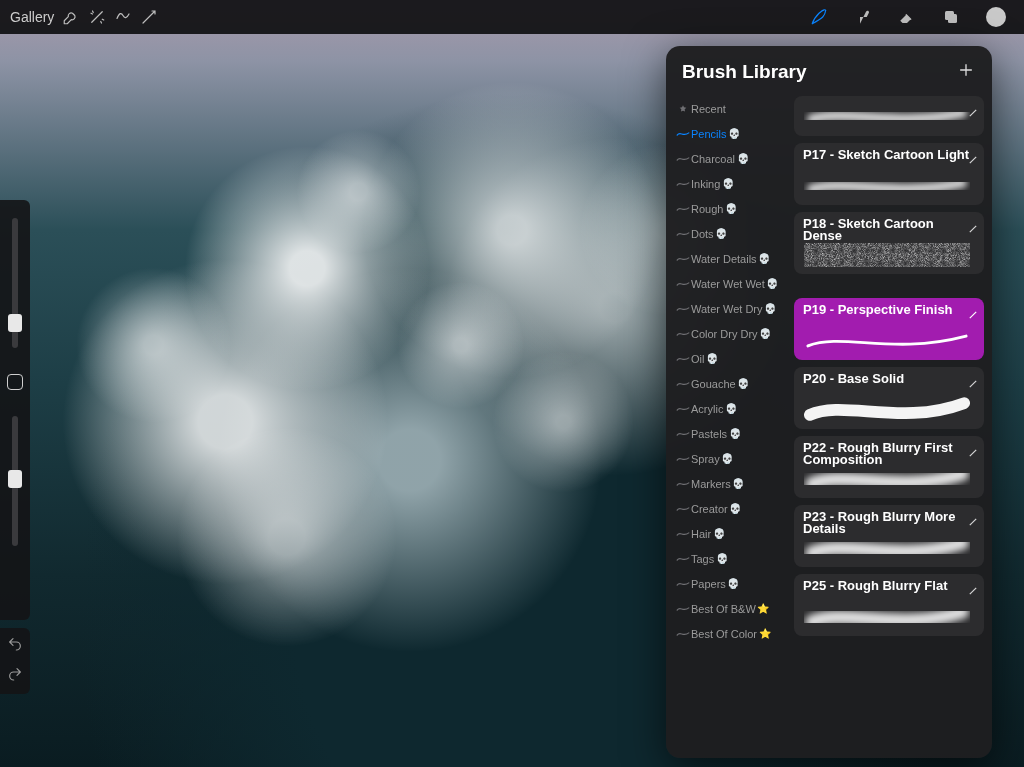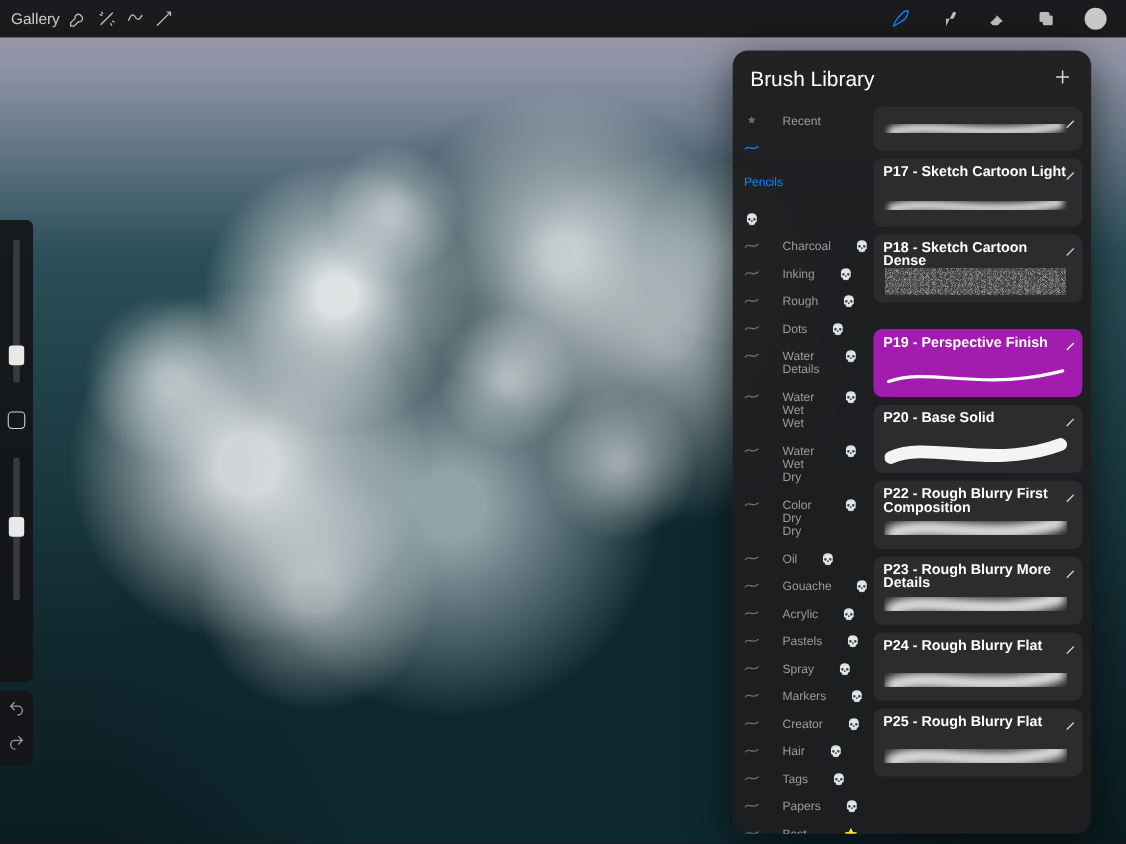--- a/index.html
+++ b/index.html
@@ -39,30 +39,30 @@
   .track.t1{height:130px;}
   .track.t2{height:130px;}
   .thumb{position:absolute;left:-4px;width:14px;height:18px;border-radius:3px;background:#e8e8e8;}
   .sq{width:14px;height:14px;border:1.5px solid #cfcfcf;border-radius:4px;margin:8px 0;}
   .undo-redo{position:absolute;left:0;top:628px;width:30px;background:rgba(20,20,22,.9);border-radius:0 6px 6px 0;display:flex;flex-direction:column;align-items:center;padding:8px 0;gap:10px;}
   .undo-redo svg{width:16px;height:16px;stroke:#9a9a9a;fill:none;stroke-width:1.8;stroke-linecap:round;stroke-linejoin:round;}
   
   .panel{position:absolute;right:32px;top:46px;width:326px;height:712px;background:rgba(30,30,32,.97);border-radius:14px;box-shadow:0 10px 40px rgba(0,0,0,.6);overflow:hidden;display:flex;flex-direction:column;}
   .panel::before{content:"";position:absolute;top:-8px;right:150px;width:0;height:0;border-left:8px solid transparent;border-right:8px solid transparent;border-bottom:8px solid rgba(30,30,32,.97);}
   .ph{display:flex;align-items:center;padding:14px 16px 10px 16px;}
-  .ph h1{margin:0;font-size:19px;font-weight:400;color:#fff;}
+  .ph h1{margin:0;font-size:19px;font-weight:700;color:#fff;}
   .plus{margin-left:auto;color:#ddd;}
   .plus svg{width:20px;height:20px;stroke:currentColor;fill:none;stroke-width:1.6;}
   .body{flex:1;display:flex;overflow:hidden;}
   .cats{width:122px;overflow-y:auto;padding:2px 0 6px 0;}
   .cats::-webkit-scrollbar{width:0;}
-  .cat{display:flex;gap:21px;padding:6.5px 8px 6.5px 10px;font-size:11px;color:#9b9b9b;cursor:pointer;}
+  .cat{display:flex;align-items:center;gap:1px;padding:6.5px 8px 6.5px 10px;font-size:11px;color:#9b9b9b;cursor:pointer;}
   .cat .ci{width:14px;height:10px;display:flex;align-items:center;justify-content:center;flex-shrink:0;}
   .cat .ci svg{width:14px;height:10px;}
-  .cat.sel{color:#0a84ff;flex-direction:column;}
+  .cat.sel{color:#0a84ff;}
   .cat .badge{font-size:10px;margin-left:1px;}
   .brushes{flex:1;overflow-y:auto;padding:0 8px 8px 6px;}
   .brushes::-webkit-scrollbar{width:0;}
   .bcard{position:relative;background:#2c2c2e;border-radius:8px;margin-bottom:7px;height:56px;padding:6px 9px 0 9px;cursor:pointer;}
   .bcard.first{height:34px;margin-top:2px;}
   .bcard.sel{background:#a21caf;margin-top:24px;}
   .bname{font-size:13px;font-weight:600;color:#fff;line-height:12px;}
   .stroke{position:absolute;left:10px;right:14px;bottom:6px;height:26px;}
   .bcard.first .stroke{top:4px;bottom:4px;height:auto;}
   .pen{position:absolute;top:7px;right:7px;width:8px;height:8px;}
@@ -437,34 +437,20 @@
                     <feGaussianBlur stdDeviation="4"></feGaussianBlur>
                   </filter>
                 </defs>
                 <path d="M8 18 C 40 4, 100 28, 162 8" stroke="#ffffff" stroke-width="14" stroke-linecap="round" filter="url(#b)" opacity=".85"></path>
               </svg></div>
             <span class="pen"><svg viewBox="0 0 10 10">
                 <path d="M1 9L9 1"></path>
               </svg></span>
           </div>
           <div class="bcard">
-            <div class="bname">P24 - Rough Blurry Flat</div>
-            <div class="stroke"><svg class="sk" viewBox="0 0 170 26">
-                <defs>
-                  <filter id="b">
-                    <feGaussianBlur stdDeviation="4"></feGaussianBlur>
-                  </filter>
-                </defs>
-                <path d="M8 18 C 40 4, 100 28, 162 8" stroke="#ffffff" stroke-width="14" stroke-linecap="round" filter="url(#b)" opacity=".85"></path>
-              </svg></div>
-            <span class="pen"><svg viewBox="0 0 10 10">
-                <path d="M1 9L9 1"></path>
-              </svg></span>
-          </div>
-          <div class="bcard">
             <div class="bname">P25 - Rough Blurry Flat</div>
             <div class="stroke"><svg class="sk" viewBox="0 0 170 26">
                 <defs>
                   <filter id="b">
                     <feGaussianBlur stdDeviation="4"></feGaussianBlur>
                   </filter>
                 </defs>
                 <path d="M8 18 C 40 4, 100 28, 162 8" stroke="#ffffff" stroke-width="14" stroke-linecap="round" filter="url(#b)" opacity=".85"></path>
               </svg></div>
             <span class="pen"><svg viewBox="0 0 10 10">

